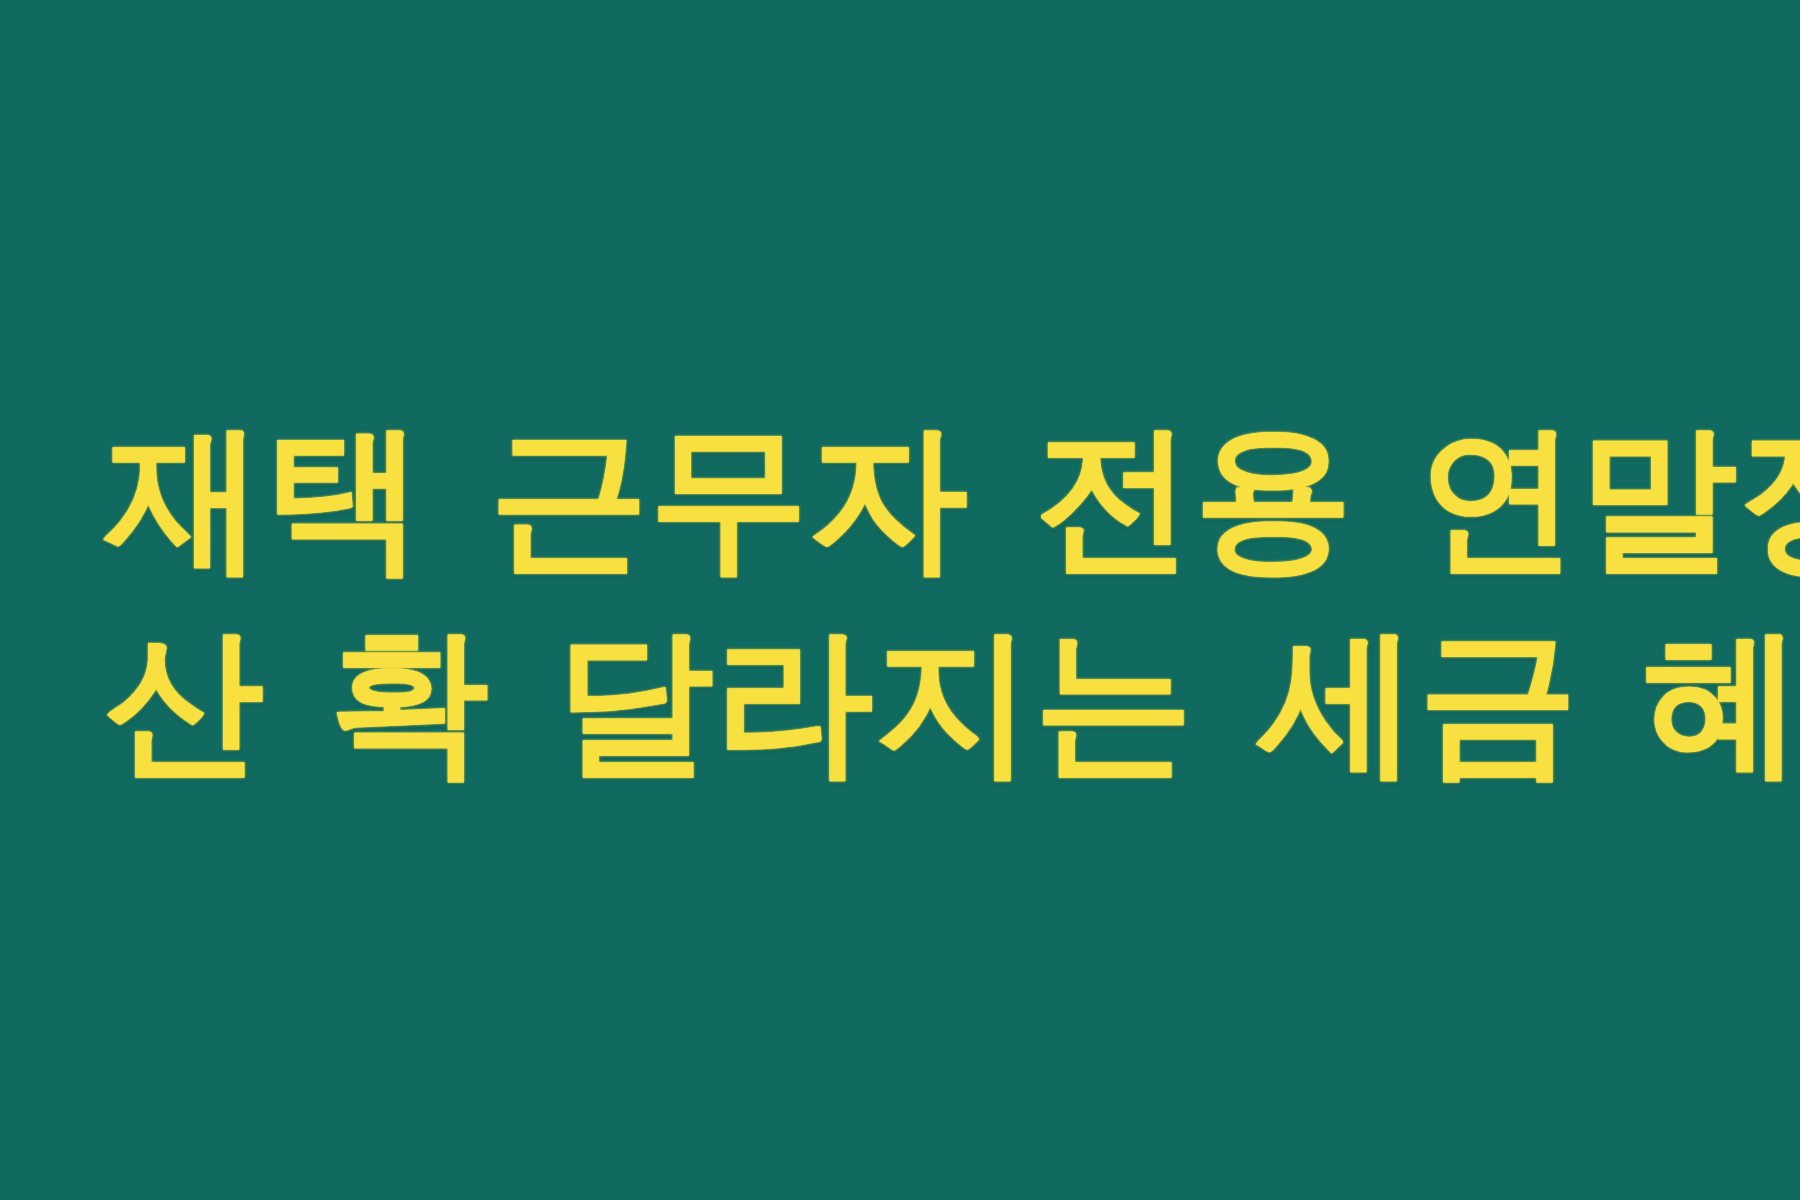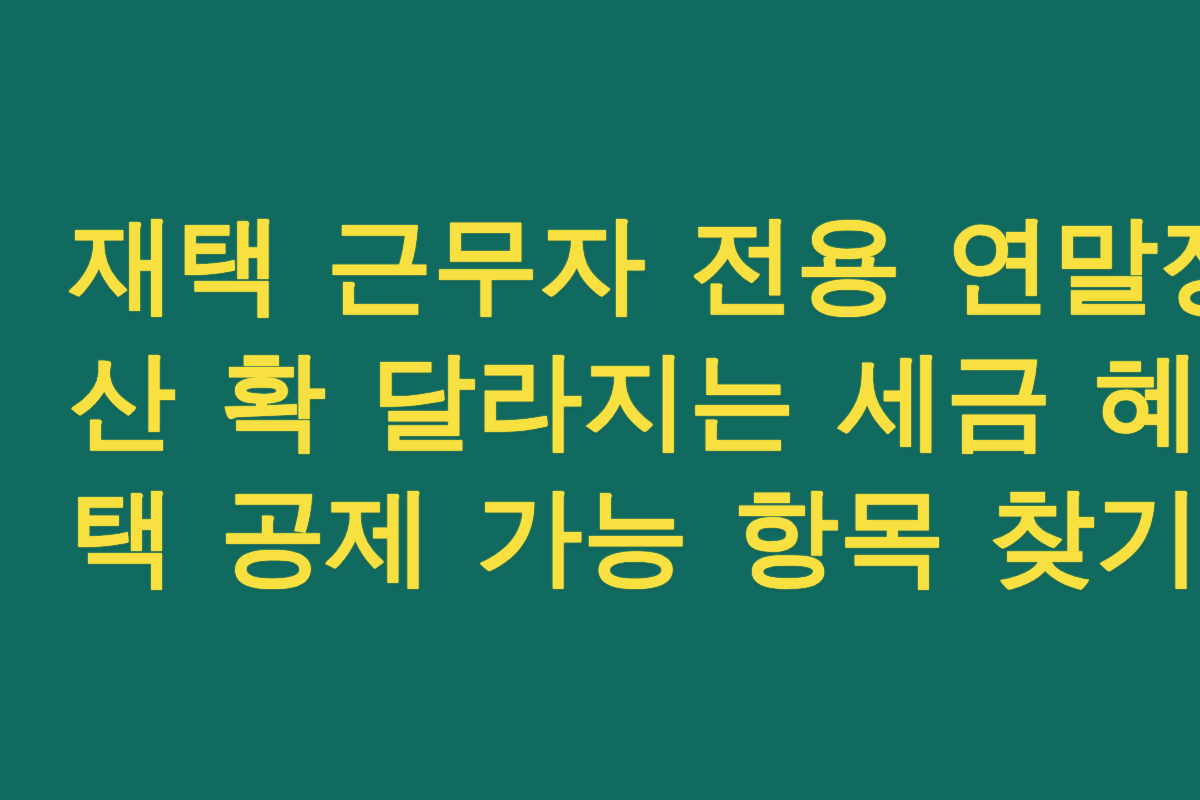--- a/index.html
+++ b/index.html
@@ -51,16 +51,15 @@
   }
 </style>
 </head>
 <body>
 
 <div id="banner" style="background: rgb(16, 106, 96);">
 
   <h1 id="headline" style="color: rgb(247, 224, 63);">
     <span class="line">재택 근무자 전용 연말정</span>
     <span class="line">산 확 달라지는 세금 혜</span>
-    <span class="line">택 공제 가능 항목 찾기</span>
   </h1>
 
 </div>
 
 </body></html>

